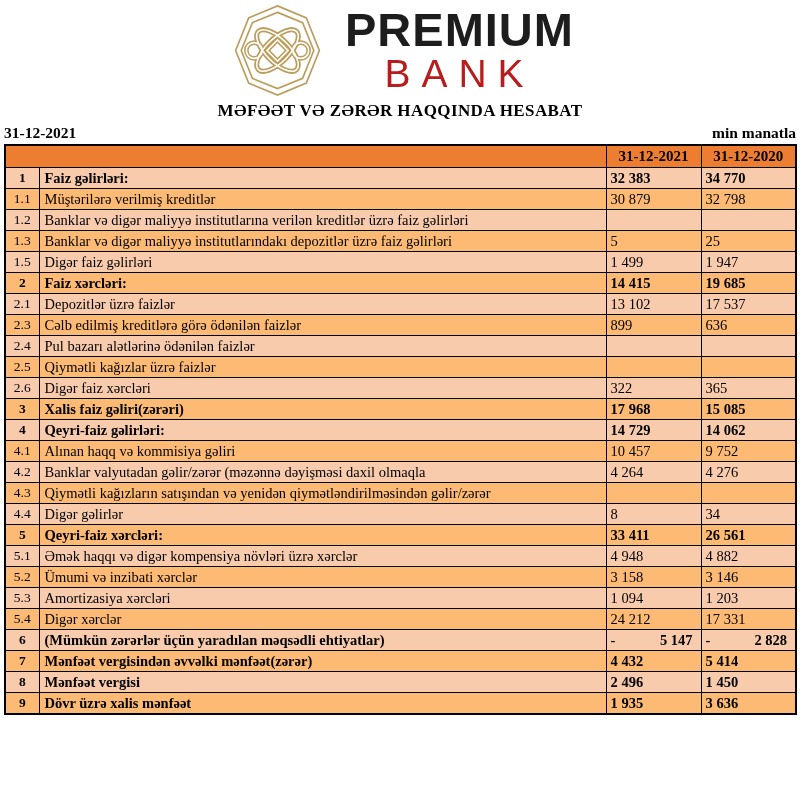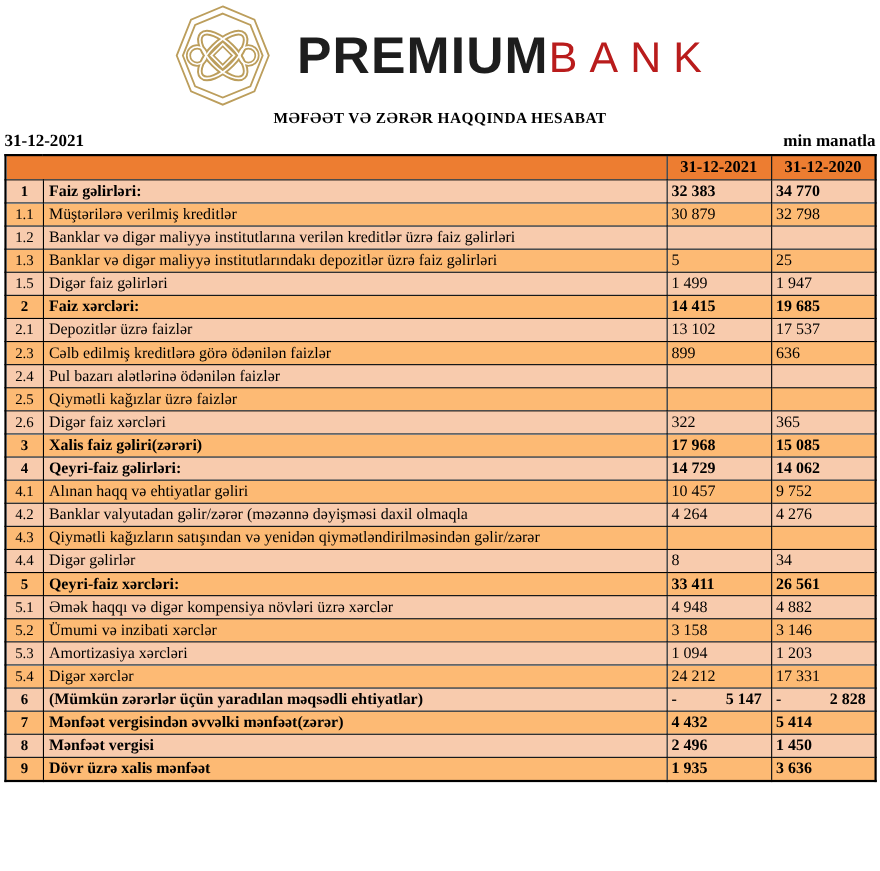--- a/index.html
+++ b/index.html
@@ -13,32 +13,32 @@
   body{
     width:800px;height:792px;background:#fff;color:var(--ink);
     font-family:"Liberation Serif",serif;overflow:hidden;
   }
   
   .brand{
     display:flex;justify-content:center;align-items:center;
     gap:16px;height:97px;padding-top:3px;
   }
   .logo{width:103px;height:93px;flex:0 0 auto}
-  .brand-text{display:flex;flex-direction:row;align-items:flex-end}
+  .brand-text{display:flex;flex-direction:column;align-items:center}
   .brand-name{
     font-family:"Liberation Sans",sans-serif;font-weight:800;
     font-size:47px;line-height:1.02;letter-spacing:1px;color:#1d1d1d;
   }
   .brand-sub{
     font-family:"Liberation Sans",sans-serif;font-weight:400;
     font-size:39px;letter-spacing:11px;color:#b91c1c;line-height:1.05;
   }
   
   .title{
-    text-align:center;font-size:14px;font-weight:bold;
+    text-align:center;font-size:17px;font-weight:bold;
     margin:4px 0 0;letter-spacing:.4px;
   }
   .meta{
     display:flex;justify-content:space-between;align-items:flex-end;
     font-weight:bold;font-size:15.5px;padding:0 4px;margin:3px 0 2px;
   }
   
   table{
     border-collapse:collapse;table-layout:fixed;
     width:793px;margin-left:4px;border:2px solid #000;
@@ -288,21 +288,21 @@
             </div>
           </td>
           <td class="val">
             <div class="cell">
               <span>14 062</span>
             </div>
           </td>
         </tr>
         <tr>
           <td class="no">4.1</td>
-          <td class="label">Alınan haqq və ehtiyatlar gəliri</td>
+          <td class="label">Alınan haqq və kommisiya gəliri</td>
           <td class="val">
             <div class="cell">
               <span>10 457</span>
             </div>
           </td>
           <td class="val">
             <div class="cell">
               <span>9 752</span>
             </div>
           </td>

